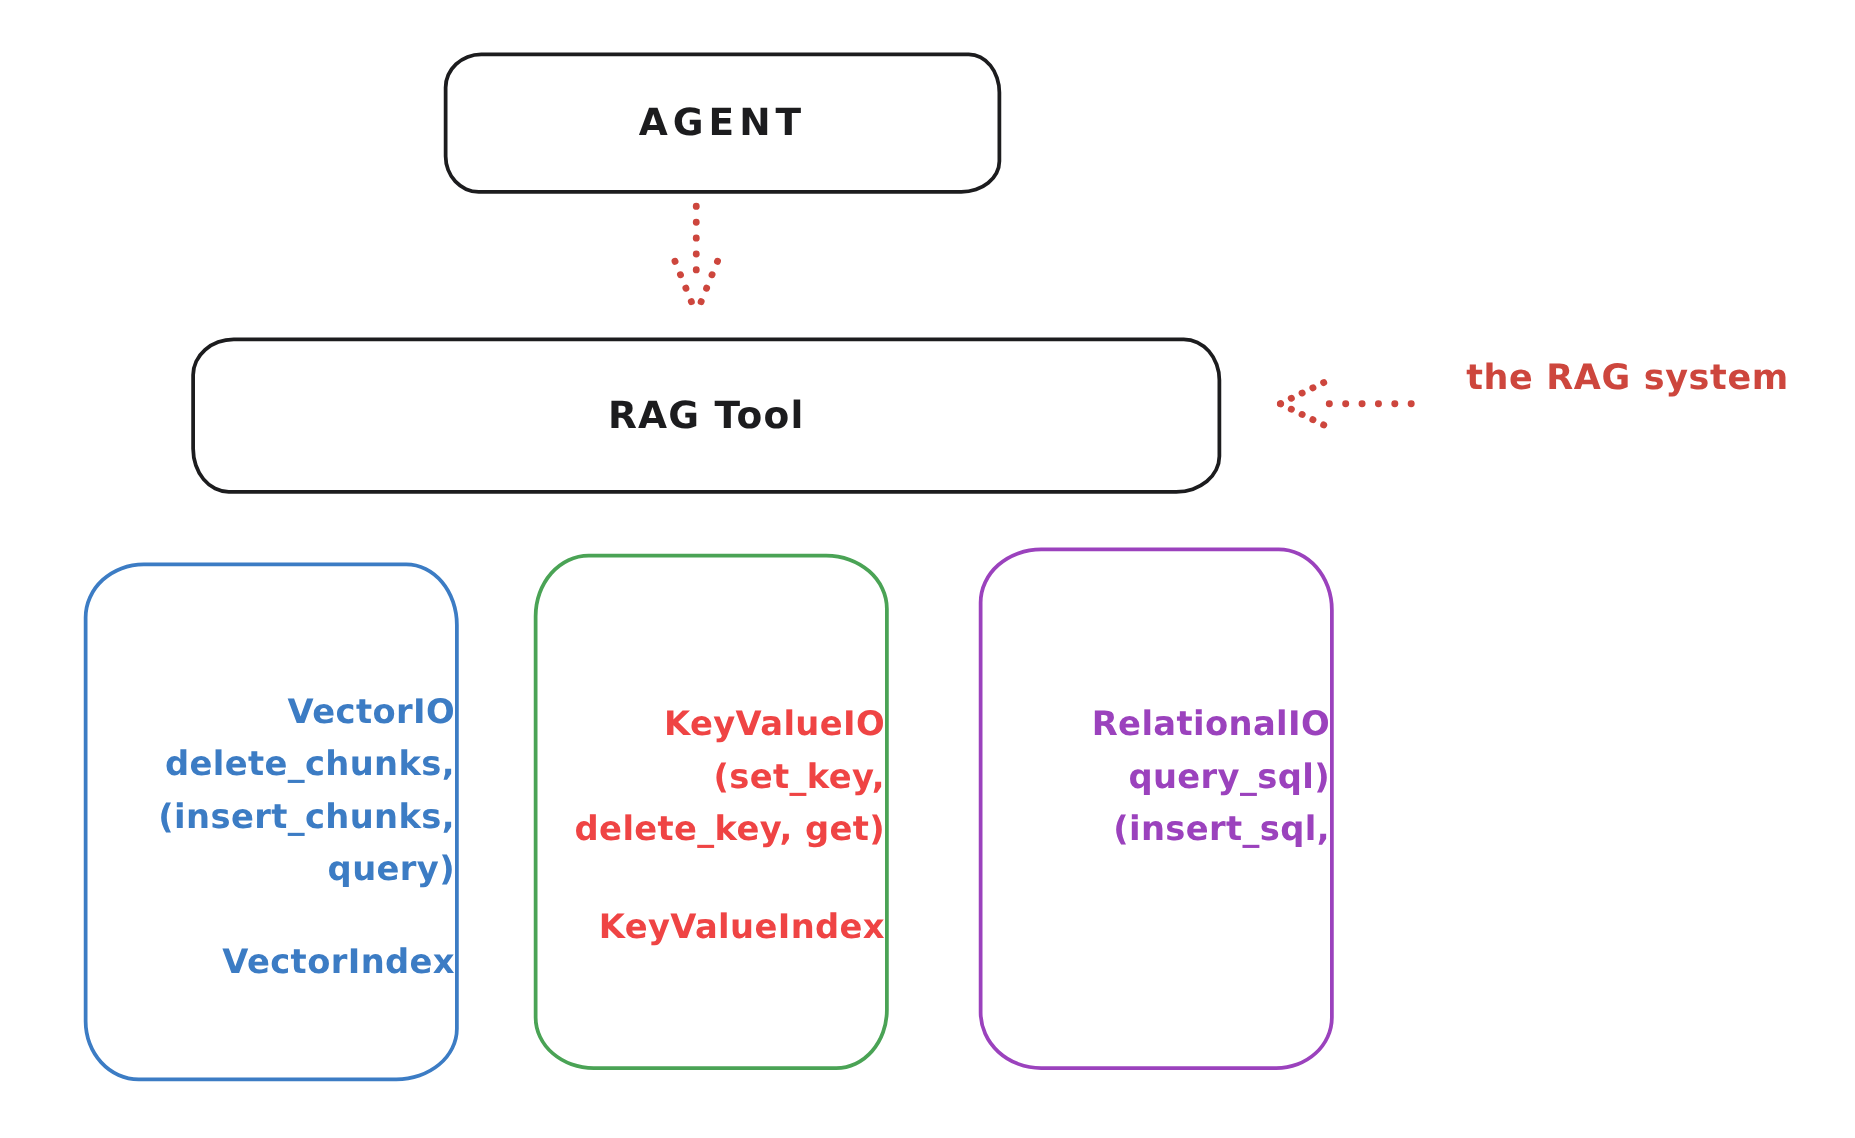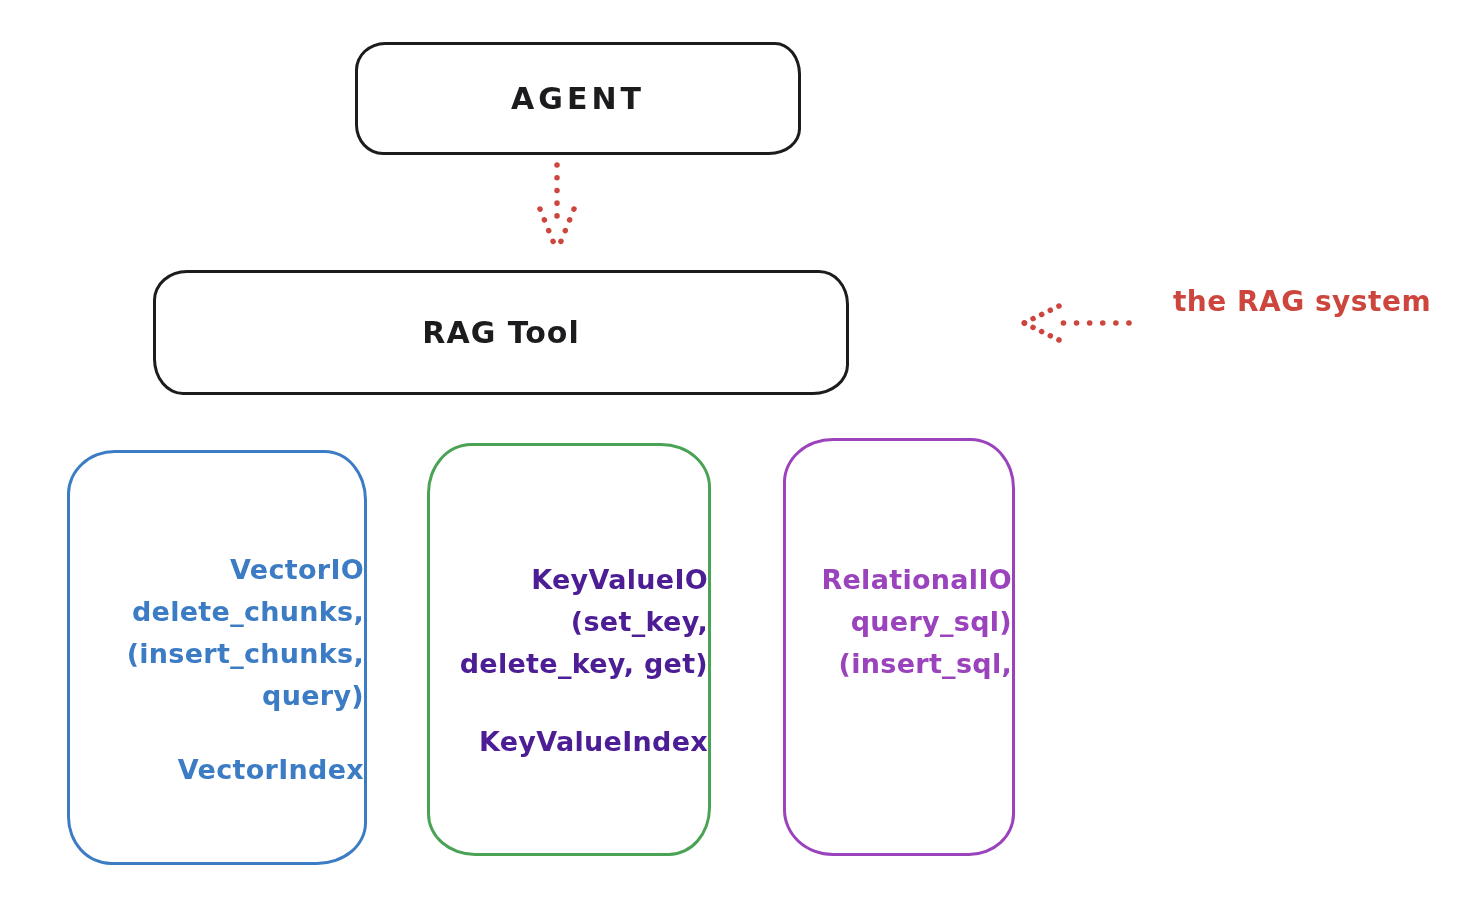--- a/index.html
+++ b/index.html
@@ -24,21 +24,21 @@
     justify-content: center;
     color: #1c1c1e;
     font-weight: 600;
   }
   .node-agent {
     left: 355px; top: 42px; width: 446px; height: 113px;
     border-radius: 30px 26px 32px 28px / 28px 32px 26px 30px;
     font-size: 30px; letter-spacing: 4px;
   }
   .node-rag {
-    left: 153px; top: 270px; width: 696px; height: 125px;
+    left: 153px; top: 270px; width: 824px; height: 125px;
     border-radius: 34px 30px 36px 30px / 30px 34px 30px 36px;
     font-size: 30px; letter-spacing: 1px; align-items: center;
   }
 
   
   .arrow { position: absolute; }
   .arrow path {
     fill: none;
     stroke: #cd463d;
     stroke-width: 5.5;
@@ -79,28 +79,28 @@
   .backend-vector {
     left: 67px; top: 450px; width: 300px; height: 415px;
     border-color: #3c7cc4; color: #3c7cc4;
     border-radius: 48px 42px 50px 44px / 44px 50px 42px 48px;
     padding-top: 96px;
   }
   .backend-vector .spacer { height: 32px; }
 
   .backend-keyvalue {
     left: 427px; top: 443px; width: 284px; height: 413px;
-    border-color: #4aa355; color: #4c1d95;
+    border-color: #4aa355; color: #ef4444;
     border-radius: 44px 50px 42px 48px / 50px 44px 48px 42px;
     padding-top: 113px;
   }
   .backend-keyvalue .spacer { height: 36px; }
 
   .backend-relational {
-    left: 783px; top: 438px; width: 232px; height: 418px;
+    left: 783px; top: 438px; width: 284px; height: 418px;
     border-color: #9b42bd; color: #9b42bd;
     border-radius: 50px 44px 46px 50px / 44px 50px 42px 46px;
     padding-top: 118px;
     padding-left: 12px;
   }
   .backend-relational .spacer { height: 36px; }
 </style>
 </head>
 <body>
 

